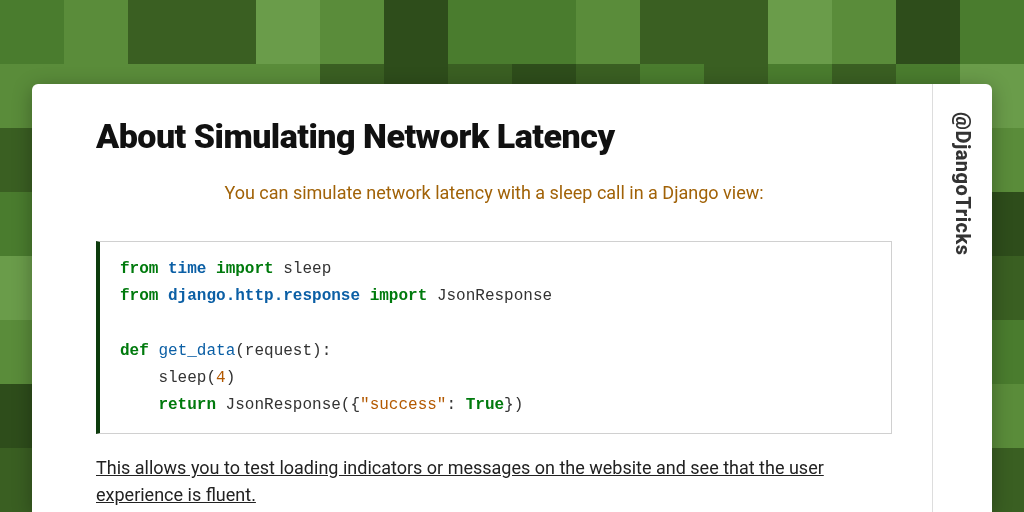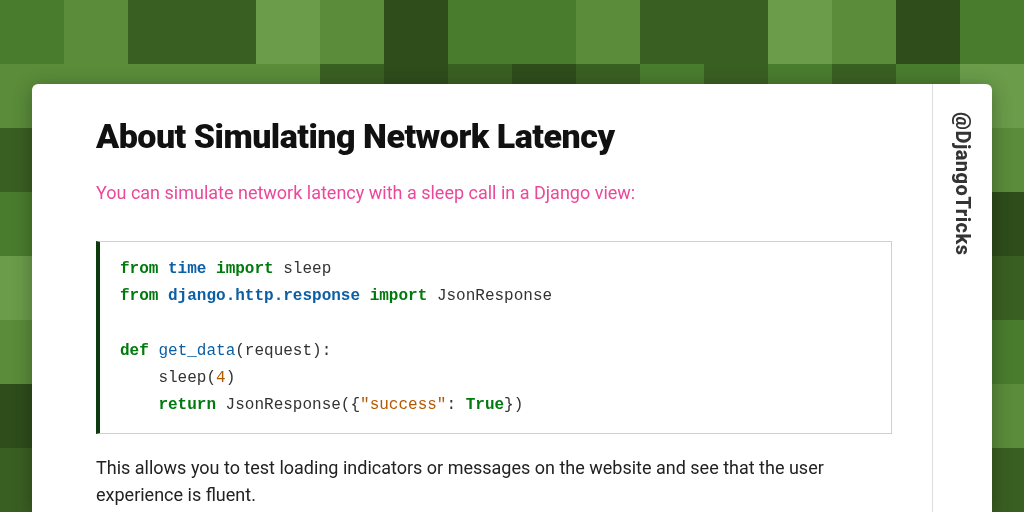--- a/index.html
+++ b/index.html
@@ -55,23 +55,24 @@
   }
   h1 {
     font-size: 34px;
     font-weight: 900;
     color: #111;
     margin-bottom: 24px;
     letter-spacing: -0.5px;
   }
   .intro {
     font-size: 18px;
-    color: #ec4899;
+    color: #a16207;
     margin-bottom: 20px;
     line-height: 1.4;
+    text-align: center;
   }
   .codeblock {
     border: 1px solid #d0d0d0;
     border-left: 4px solid #0d3b0d;
     padding: 14px 20px;
     font-family: "SFMono-Regular", Consolas, "Liberation Mono", Menlo, monospace;
     font-size: 16px;
     line-height: 1.7;
     color: #333;
     margin-bottom: 20px;
@@ -81,20 +82,21 @@
   .kw { color: #007a0d; font-weight: 700; }
   .mod { color: #0b5fa5; font-weight: 700; }
   .fn { color: #0b5fa5; }
   .num { color: #b35900; }
   .str { color: #b35900; }
   .outro {
     font-size: 18px;
     color: #222;
     line-height: 1.5;
     margin-bottom: 4px;
+    text-decoration: underline;
   }
 </style>
 </head>
 <body>
 
 <div class="bg">
     <div></div>
     <div class="l1"></div>
     <div class="d1"></div>
     <div class="d1"></div>

